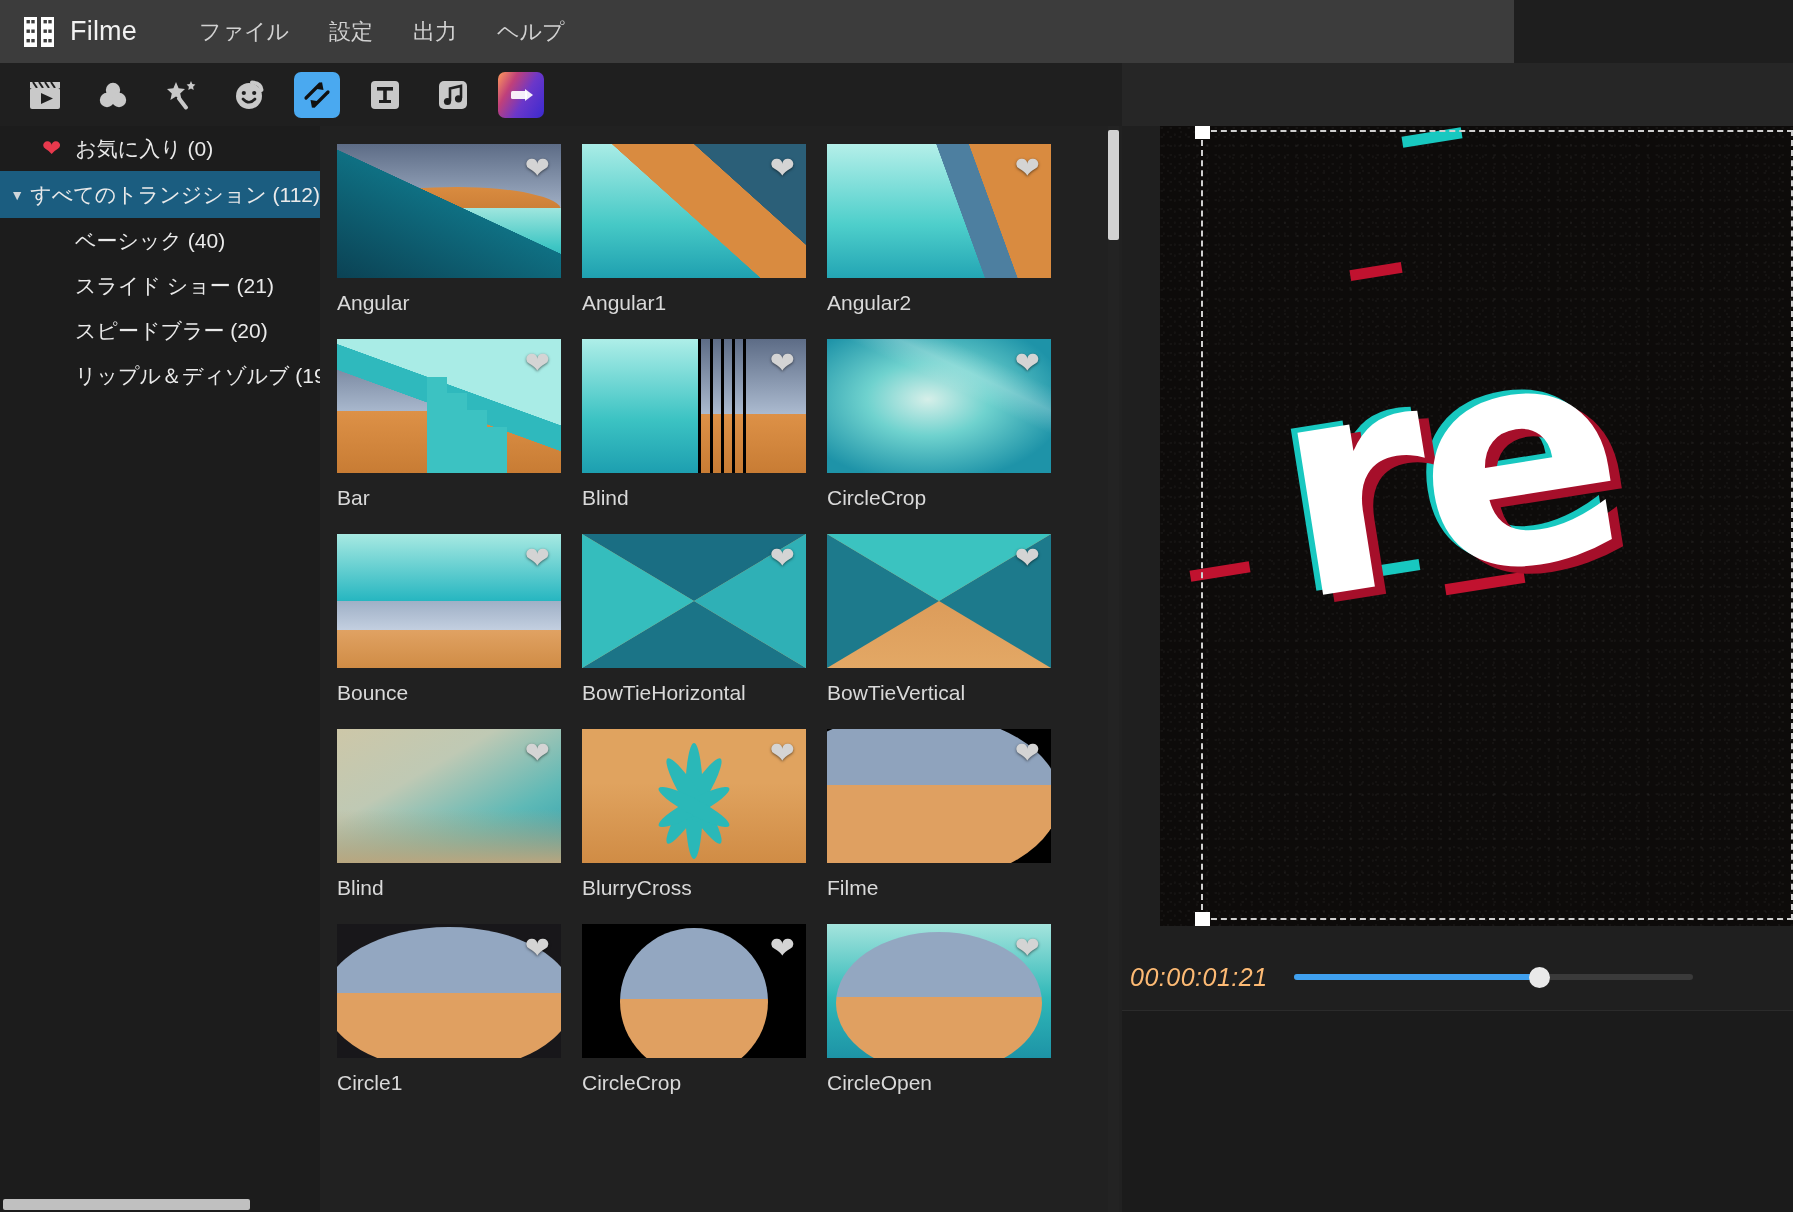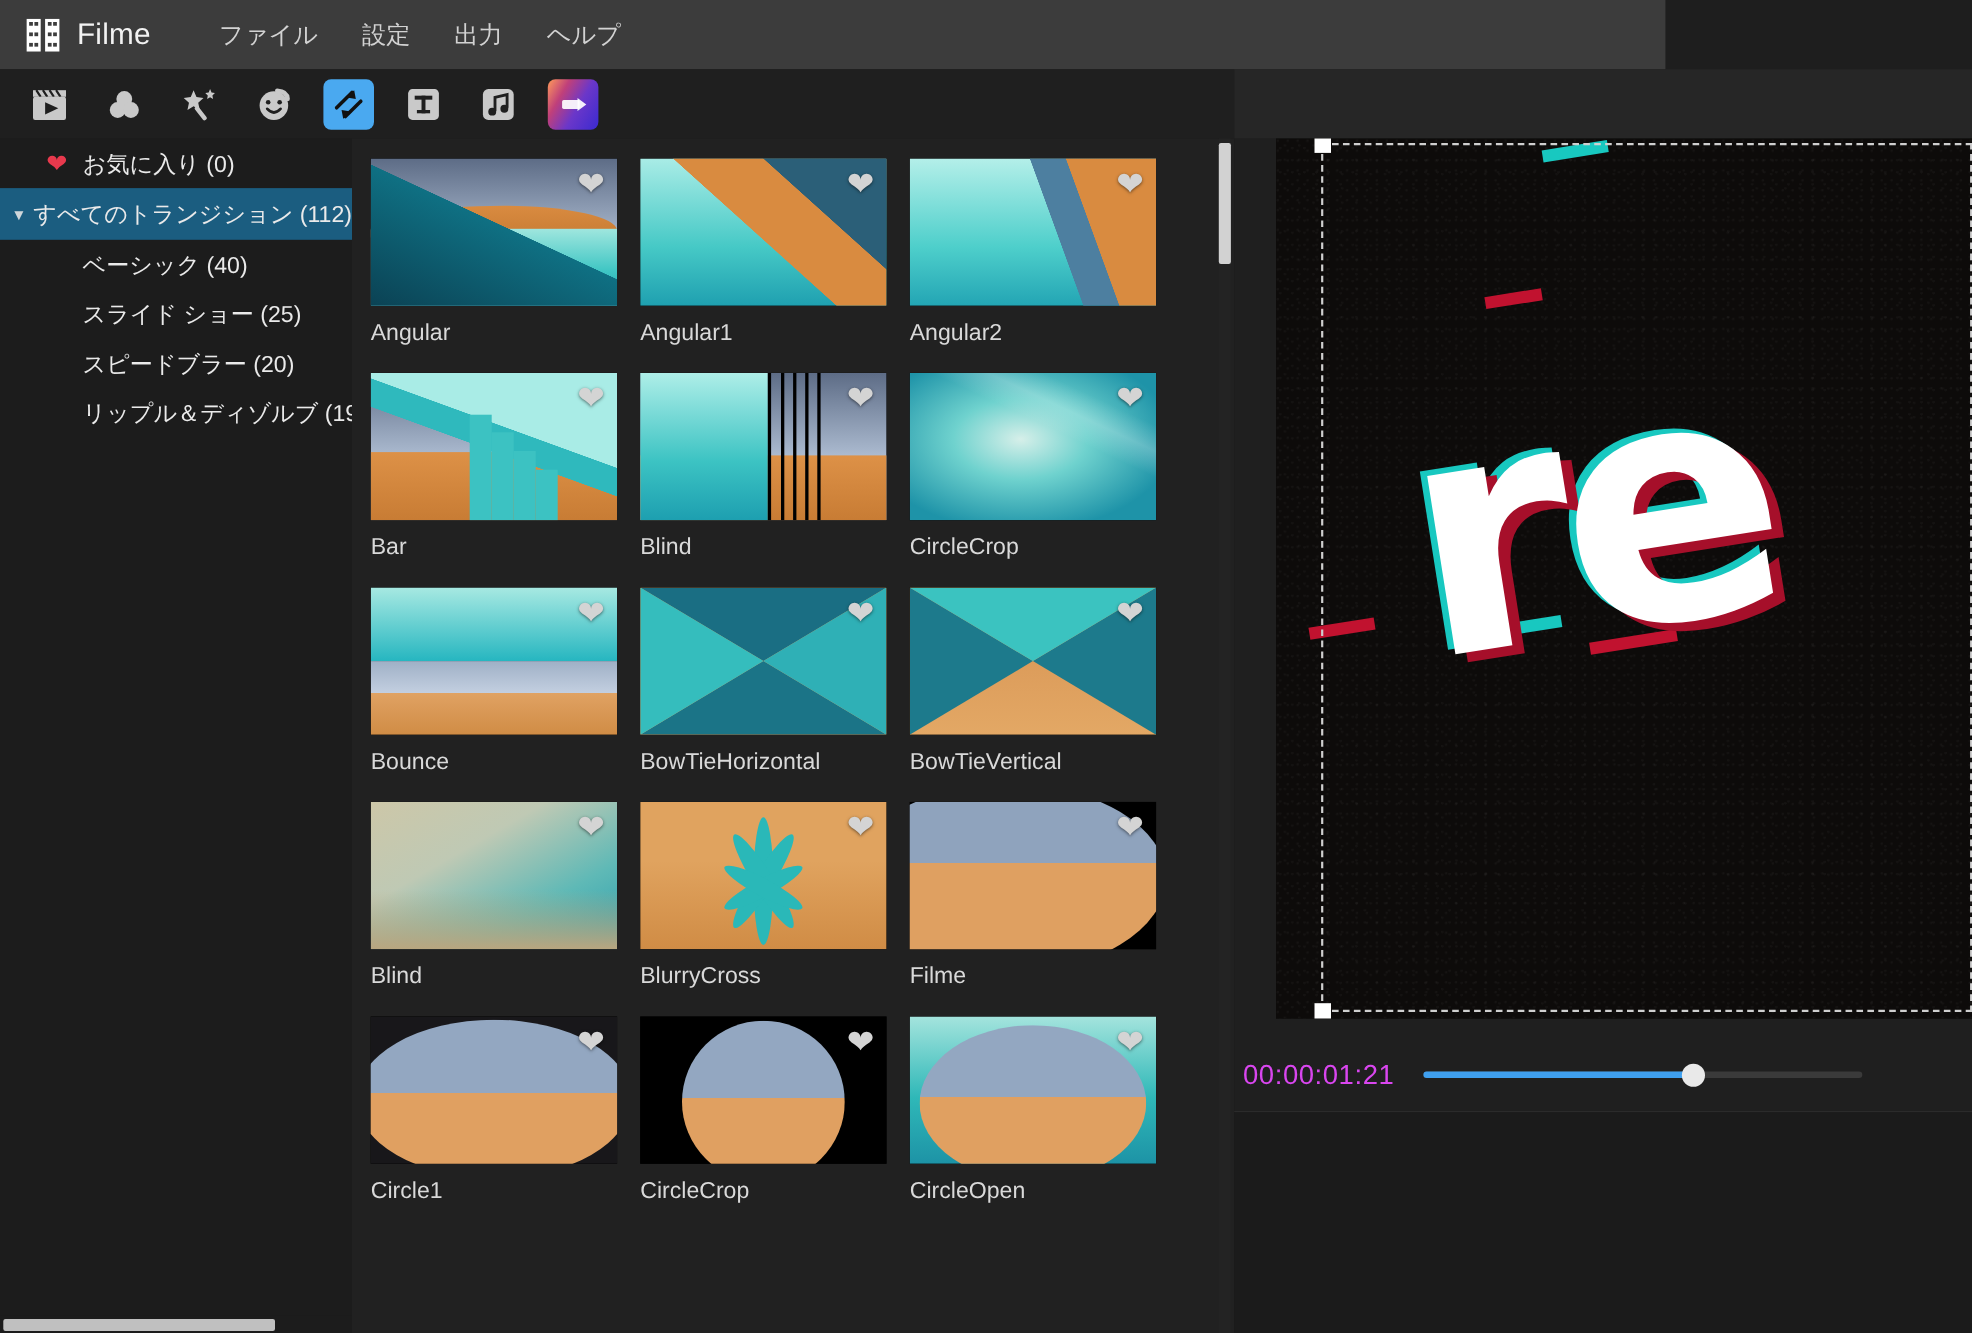--- a/index.html
+++ b/index.html
@@ -129,22 +129,22 @@
     border: 2px dashed #cfcfcf; pointer-events: none;
   }
   .sel-handle {
     position: absolute; width: 15px; height: 15px; background: #ffffff;
   }
   .timebar {
     position: absolute; left: 0; top: 818px; width: 671px; height: 66px;
     display: flex; align-items: center;
   }
   .timecode {
-    color: #d946ef; font-size: 25px; margin-left: 8px;
-    font-family: "Liberation Sans", sans-serif; letter-spacing: .5px;
+    color: #fdba74; font-size: 25px; margin-left: 8px;
+    font-family: "Liberation Sans", sans-serif; letter-spacing: .5px; font-style: italic;
   }
   .slider { position: relative; margin-left: 26px; width: 399px; height: 26px; }
   .slider-track {
     position: absolute; top: 10px; left: 0; width: 399px; height: 6px;
     background: #3a3a3a; border-radius: 3px;
   }
   .slider-fill {
     position: absolute; top: 10px; left: 0; width: 243px; height: 6px;
     background: #3fa0ef; border-radius: 3px;
   }
@@ -289,21 +289,21 @@
       <span>お気に入り (0)</span>
     </div>
     <div class="side-row all">
       <span class="caret">▼</span>
       <span>すべてのトランジション (112)</span>
     </div>
     <div class="side-row child">
       <span>ベーシック (40)</span>
     </div>
     <div class="side-row child">
-      <span>スライド ショー (25)</span>
+      <span>スライド ショー (21)</span>
     </div>
     <div class="side-row child">
       <span>スピードブラー (20)</span>
     </div>
     <div class="side-row child">
       <span>リップル＆ディゾルブ (19)</span>
     </div>
   </div>
 
   <div class="library">

